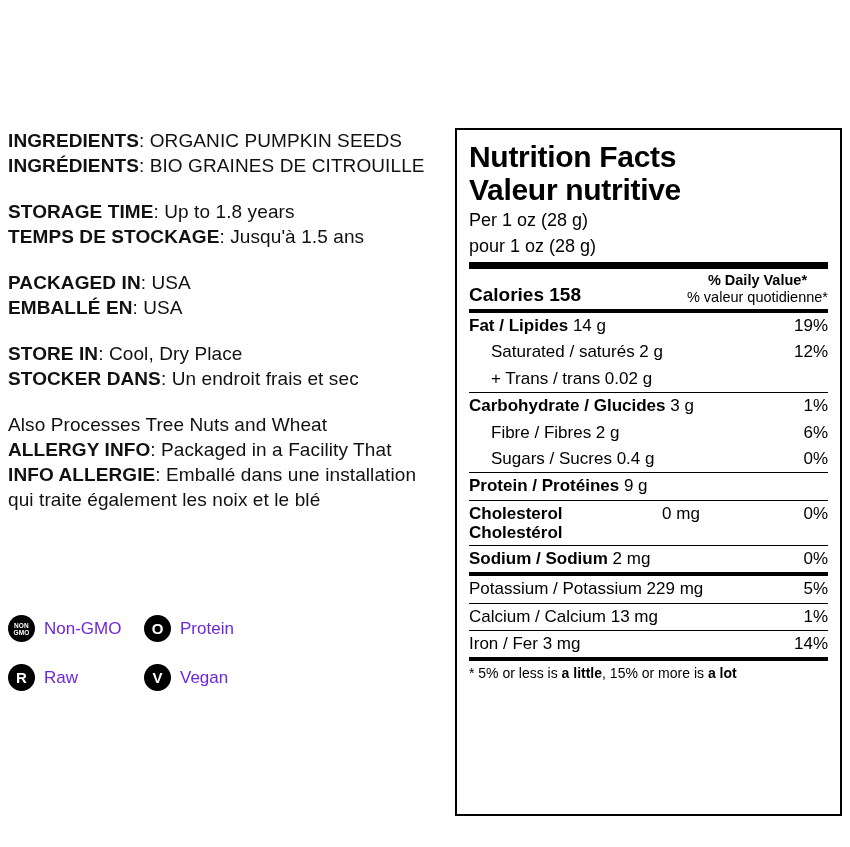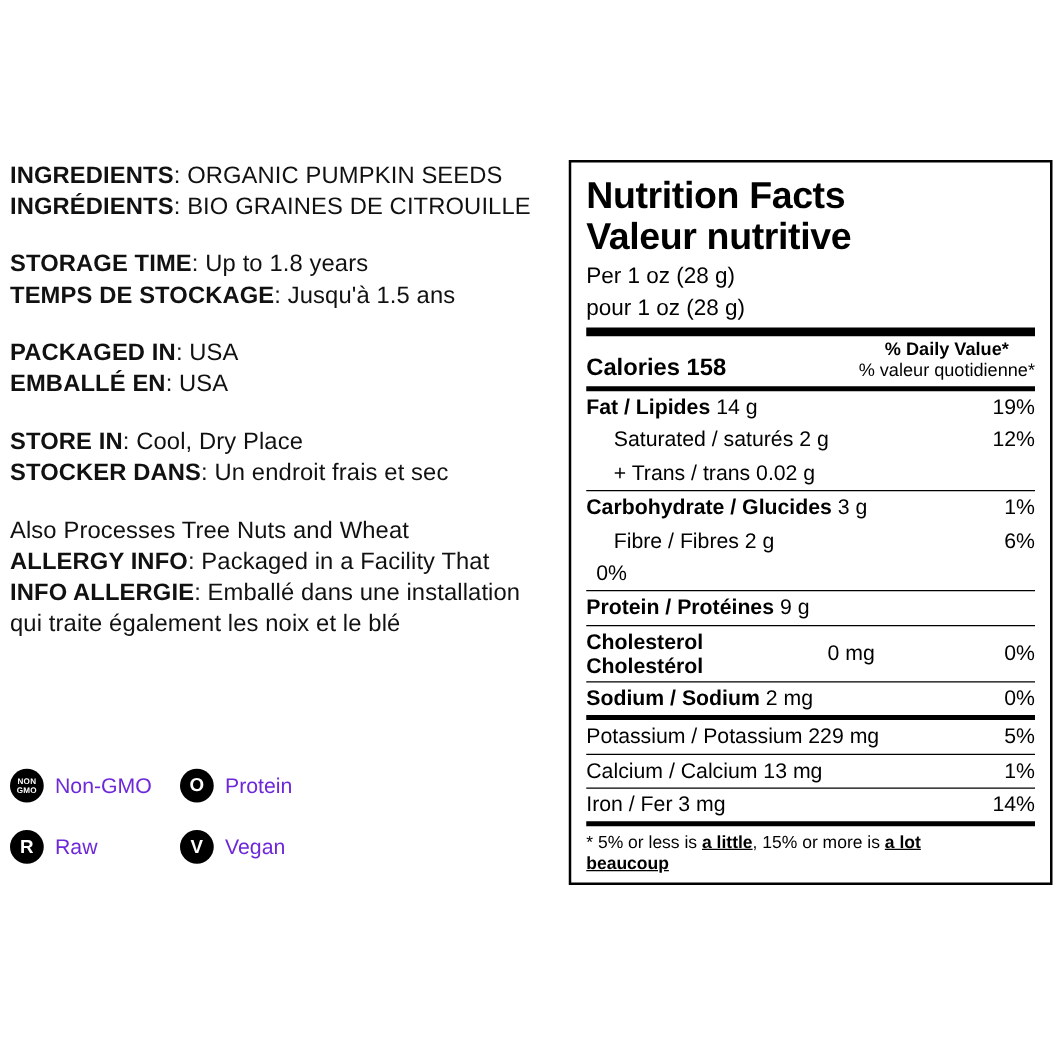--- a/index.html
+++ b/index.html
@@ -81,21 +81,21 @@
     font-size: 17px;
     color: #6d28d9;
   }
 
   
   #nutrition {
     position: absolute;
     left: 455px;
     top: 128px;
     width: 387px;
-    height: 580px;
+    height: 688px;
     border: 2px solid #000;
     background: #fff;
     box-sizing: border-box;
     padding: 10px 12px 8px 12px;
     font-size: 17px;
     line-height: 1.2;
   }
   .nf-title {
     font-size: 30px;
     font-weight: bold;
@@ -124,35 +124,35 @@
   .dv-head {
     text-align: center;
     font-size: 14.5px;
     line-height: 17px;
     padding-bottom: 1px;
   }
 
   .nrow {
     display: flex;
     justify-content: space-between;
-    align-items: center;
+    align-items: flex-start;
     padding: 3px 0 3px 0;
   }
   .nrow .nm { flex: 1 1 auto; }
   .nrow .pc { flex: 0 0 auto; padding-left: 8px; font-size: 17px; }
   .b { font-weight: bold; }
   .ind1 { padding-left: 22px; }
   .chol-name { line-height: 19px; }
 
   .footnote {
     font-size: 14px;
     line-height: 17px;
     padding-top: 4px;
   }
-  .footnote b { font-weight: bold; text-decoration: underline; }
+  .footnote b { font-weight: bold; }
 </style>
 </head>
 <body>
 
 <div id="info-panel">
 
   <div class="info-block">
     <div class="info-line"><span class="lbl">INGREDIENTS</span><span>: ORGANIC PUMPKIN SEEDS</span></div>
     <div class="info-line"><span class="lbl">INGRÉDIENTS</span><span>: BIO GRAINES DE CITROUILLE</span></div>
   </div>
@@ -253,20 +253,21 @@
     <div class="nm"><span class="b">Carbohydrate / Glucides</span><span> 3 g</span></div>
     <div class="pc">1%</div>
   </div>
 
   <div class="nrow">
     <div class="nm ind1">Fibre / Fibres 2 g</div>
     <div class="pc">6%</div>
   </div>
 
   <div class="nrow">
+    <div class="nm ind1">Sugars / Sucres 0.4 g</div>
     <div class="pc">0%</div>
   </div>
 
   <div class="rule-thin"></div>
 
   <div class="nrow">
     <div class="nm"><span class="b">Protein / Protéines</span><span> 9 g</span></div>
     <div class="pc"></div>
   </div>
 
@@ -306,16 +307,15 @@
 
   <div class="nrow">
     <div class="nm">Iron / Fer 3 mg</div>
     <div class="pc">14%</div>
   </div>
 
   <div class="rule-med"></div>
 
   <div class="footnote">
     <div><span>* 5% or less is </span><b>a little</b><span>, 15% or more is </span><b>a lot</b></div>
-    <div><b>beaucoup</b></div>
   </div>
 
 </div>
 
 </body></html>

